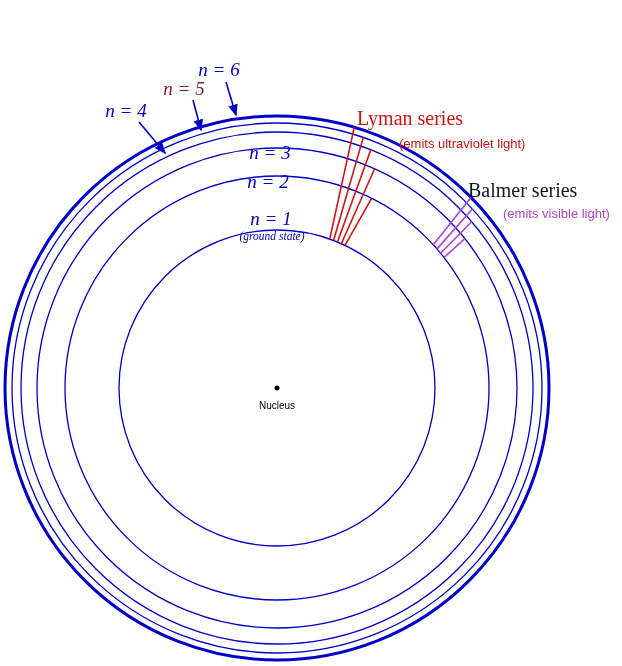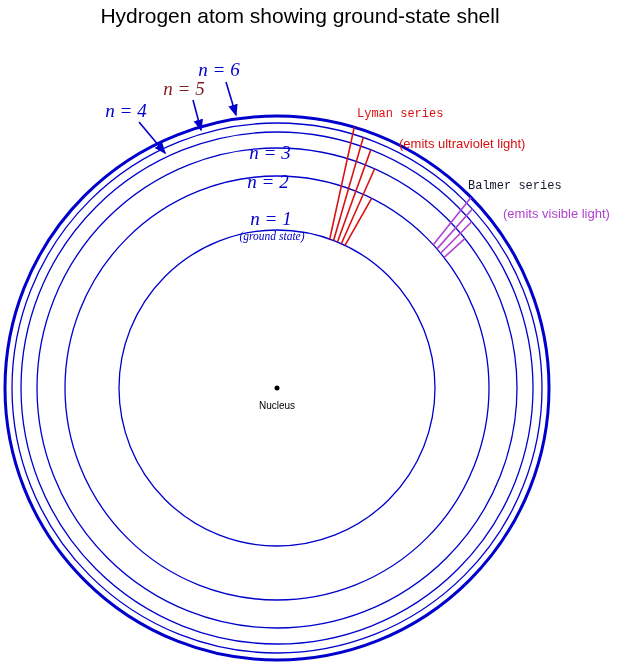--- a/index.html
+++ b/index.html
@@ -50,23 +50,23 @@
   .shell-sublabel {
     position: absolute;
     transform: translate(-50%, -50%);
     font-family: "Liberation Serif", serif;
     font-style: italic;
     font-size: 11.5px;
     white-space: nowrap;
   }
   .series-title {
     position: absolute;
-    font-size: 12px;
+    font-size: 20px;
     white-space: nowrap;
-    font-family: Liberation Mono, monospace;
+    font-family: Liberation Serif, serif;
   }
   .series-note {
     position: absolute;
     font-size: 13px;
     white-space: nowrap;
     font-family: "Liberation Sans", sans-serif;
   }
   .lyman-title { left: 357px; top: 107px; }
   .lyman-note  { left: 399px; top: 136px; }
   .balmer-title { left: 468px; top: 179px; }
@@ -108,21 +108,20 @@
       <line x1="471.0" y1="197.4" x2="433.3" y2="244.8" stroke="#b141d1" stroke-width="1.6"></line>
       <line x1="472.4" y1="209.0" x2="437.0" y2="248.9" stroke="#b141d1" stroke-width="1.6"></line>
       <line x1="471.7" y1="221.7" x2="440.6" y2="253.2" stroke="#b141d1" stroke-width="1.6"></line>
       <line x1="464.8" y1="238.6" x2="444.1" y2="257.5" stroke="#b141d1" stroke-width="1.6"></line>
       <circle cx="277" cy="388" r="2.5" fill="#000000"></circle>
     </svg>
 
   <div class="overlay">
 
     <div class="title-block">
-      <div>Hydrogen atom showing ground-state shell</div>
     </div>
 
     <div class="series-title lyman-title" style="color: rgb(218, 16, 16);">Lyman series</div>
     <div class="series-note lyman-note" style="color: rgb(218, 16, 16);">(emits ultraviolet light)</div>
 
     <div class="series-title balmer-title" style="color: #0f172a;">Balmer series</div>
     <div class="series-note balmer-note" style="color: rgb(177, 65, 209);">(emits visible light)</div>
 
     <div class="nucleus-label" id="nucleus-label" style="left: 277px; top: 405px;">Nucleus</div>
 

